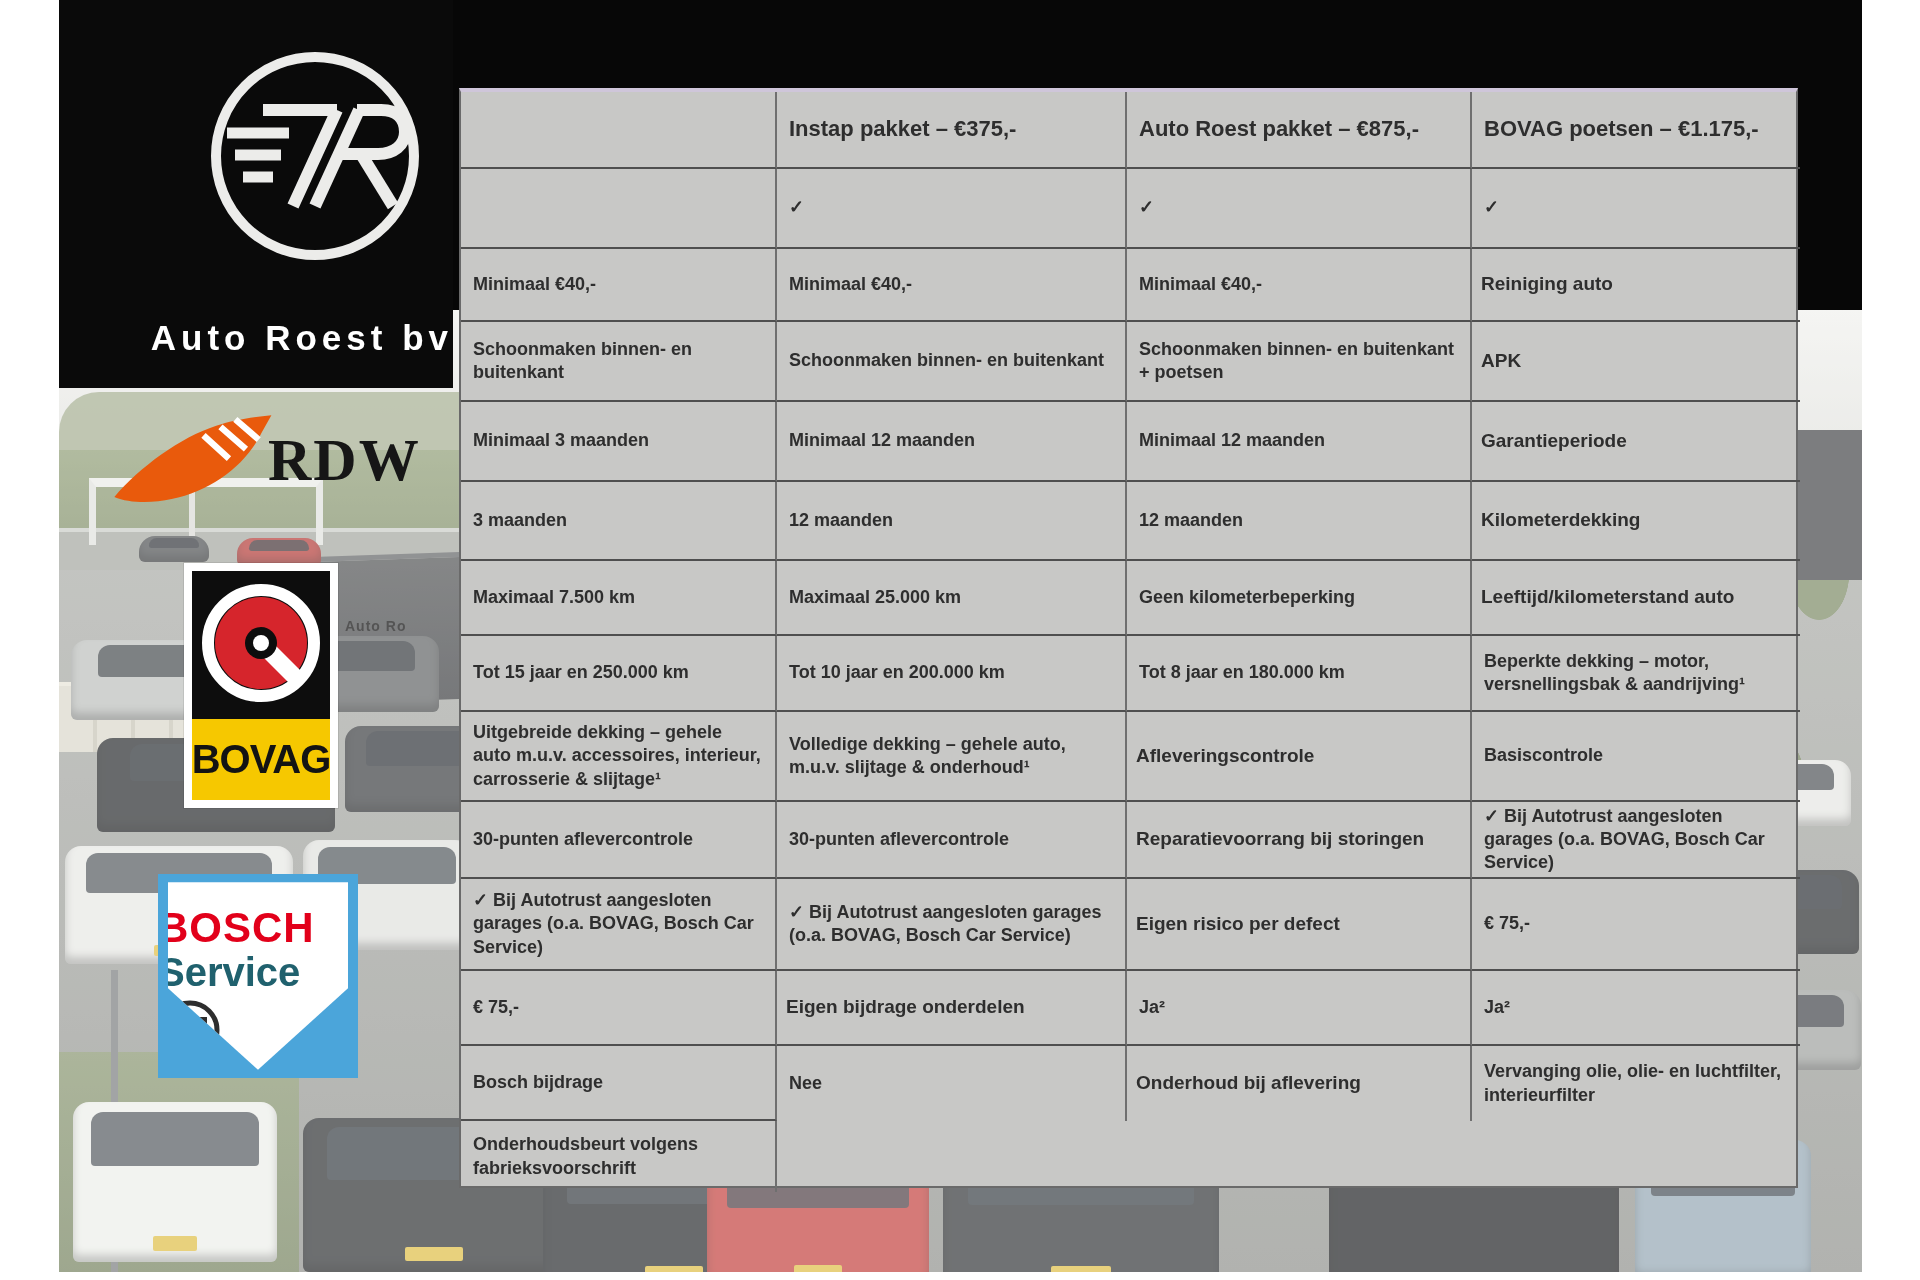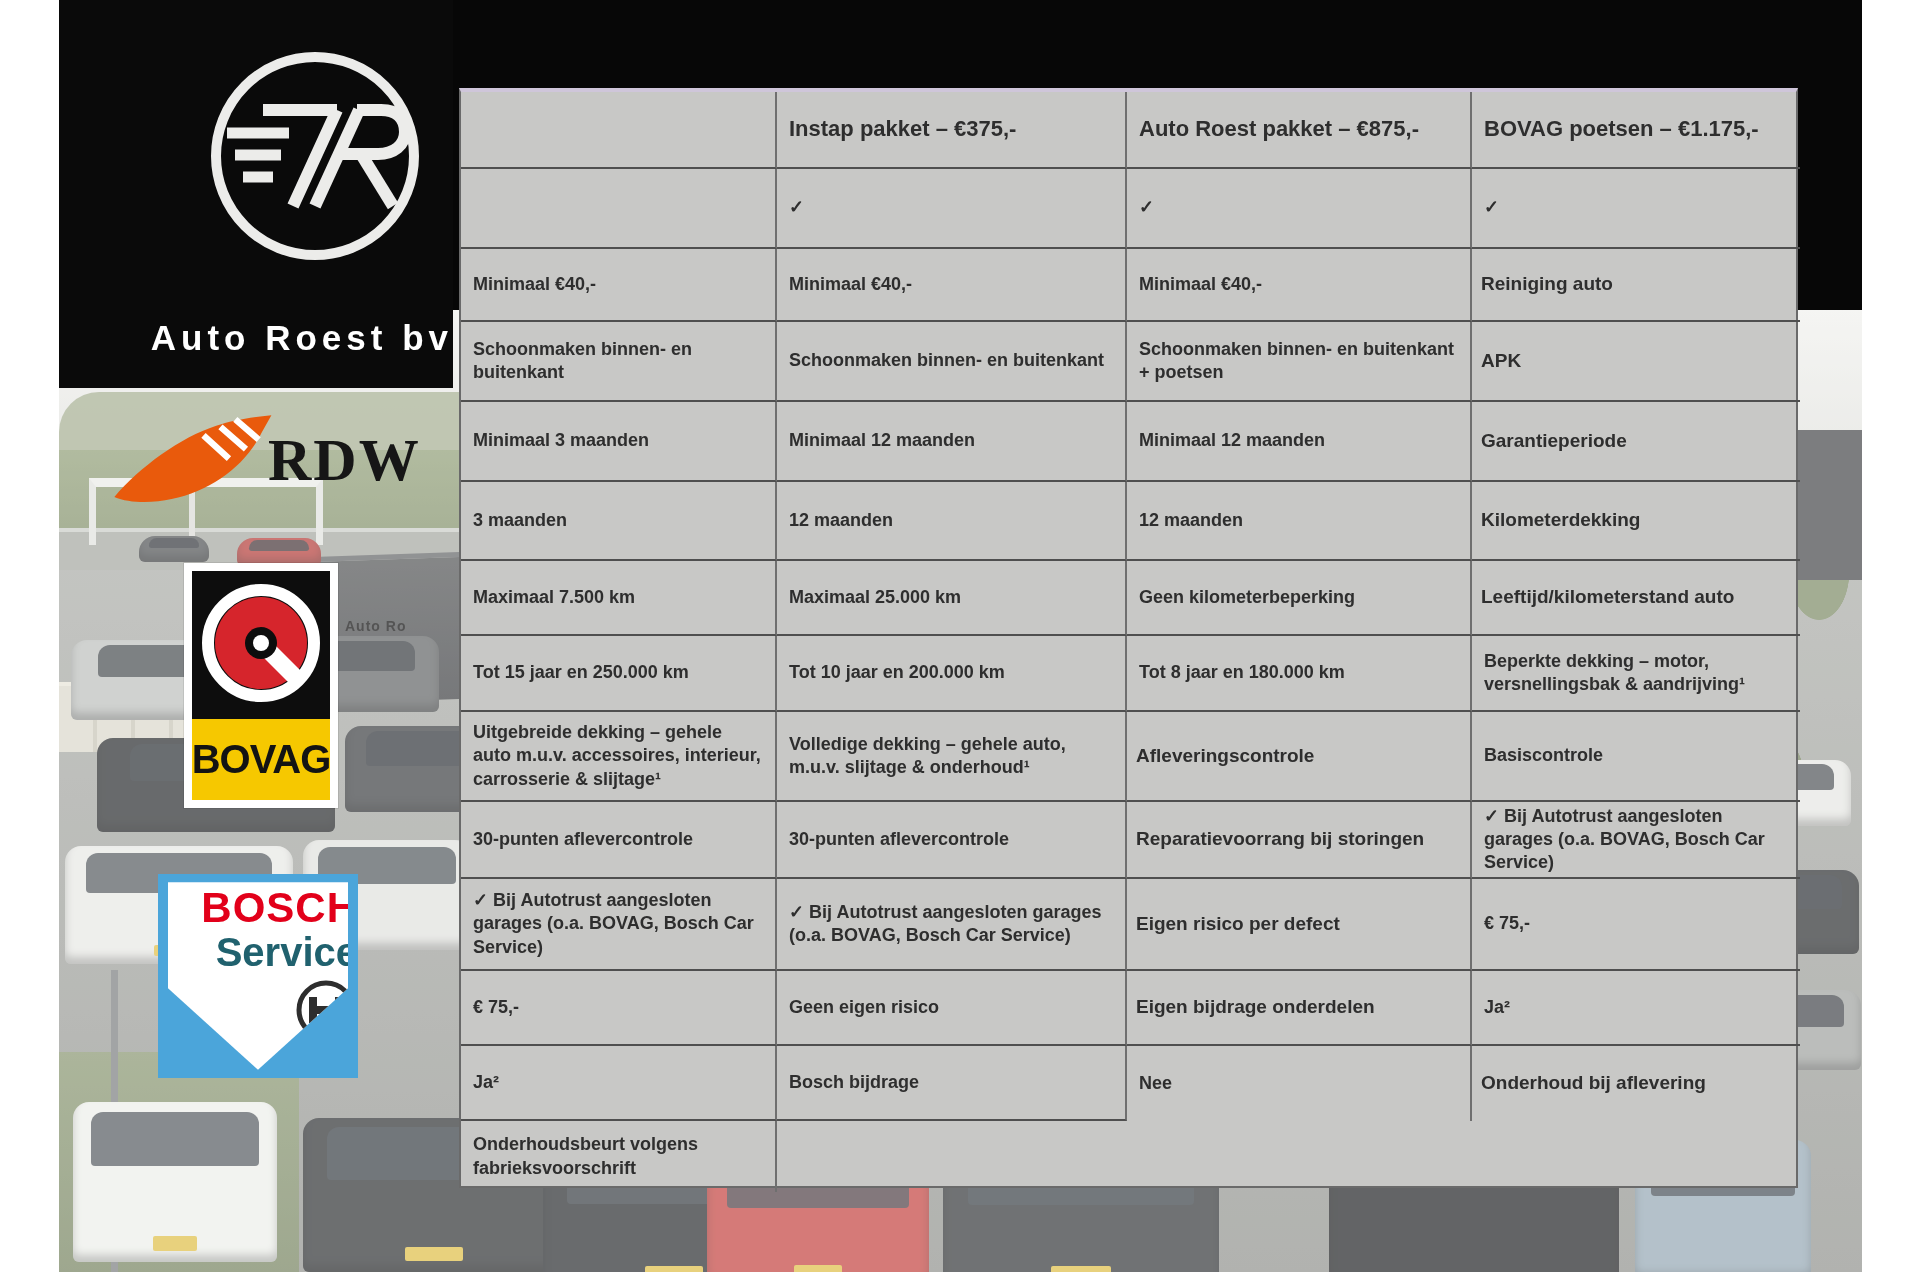--- a/index.html
+++ b/index.html
@@ -55,21 +55,21 @@
             font-size:60px;color:#161616;letter-spacing:2px;}
   .bovag{position:absolute;left:184px;top:563px;width:154px;height:245px;background:#ffffff;
          box-shadow:0 0 0 1px rgba(0,0,0,.08);padding:0;}
   .bovag-top{position:absolute;left:8px;top:8px;width:138px;height:148px;background:#0d0d0d;}
   .bovag-bottom{position:absolute;left:8px;top:156px;width:138px;height:81px;background:var(--bovag-yellow,#f6c800);
          display:flex;align-items:center;justify-content:center;font-weight:bold;font-size:40px;color:#131313;
          transform-origin:center;letter-spacing:-1px;}
   .bosch{position:absolute;left:158px;top:874px;width:200px;height:204px;background:var(--bosch-blue,#4ba5da);}
   .bosch-shield{position:absolute;left:0;top:0;width:200px;height:204px;background:#ffffff;
         clip-path:polygon(5% 4%,95% 4%,95% 56%,50% 96%,5% 56%);display:flex;flex-direction:column;
-        align-items:flex-end;padding-top:12px;box-sizing:border-box;}
+        align-items:flex-start;padding-top:32px;box-sizing:border-box;}
   .bosch-word{font-size:42px;font-weight:bold;color:var(--bosch-red,#e2001a);letter-spacing:1px;line-height:1.05;}
   .bosch-service{font-size:40px;font-weight:bold;color:var(--bosch-teal,#20616e);line-height:1.1;}
   .bosch-mark{margin-top:4px;}
 
   
   .pkg-table{position:absolute;left:459px;top:88px;width:1339px;height:1100px;box-sizing:border-box;
       display:grid;grid-template-columns:316px 350px 345px 328px;
       grid-template-rows:77px 80px 73px 80px 80px 79px 75px 76px 90px 77px 92px 75px 75px 71px;
       background:var(--table-cell-bg,#c8c8c6);
       border:2px solid #6a6a6a;border-top:4px solid #cfc6da;}
@@ -213,23 +213,23 @@
       <div class="cell td">Basiscontrole</div>
       <div class="cell td">30-punten aflevercontrole</div>
       <div class="cell td">30-punten aflevercontrole</div>
       <div class="cell rl">Reparatievoorrang bij storingen</div>
       <div class="cell td">✓ Bij Autotrust aangesloten garages (o.a. BOVAG, Bosch Car Service)</div>
       <div class="cell td">✓ Bij Autotrust aangesloten garages (o.a. BOVAG, Bosch Car Service)</div>
       <div class="cell td">✓ Bij Autotrust aangesloten garages (o.a. BOVAG, Bosch Car Service)</div>
       <div class="cell rl">Eigen risico per defect</div>
       <div class="cell td">€ 75,-</div>
       <div class="cell td">€ 75,-</div>
-      <div class="cell td">Geen eigen risico</div>
       <div class="cell rl">Eigen bijdrage onderdelen</div>
       <div class="cell td">Ja²</div>
       <div class="cell td">Ja²</div>
       <div class="cell td">Bosch bijdrage</div>
       <div class="cell td lastrow">Nee</div>
       <div class="cell rl lastrow">Onderhoud bij aflevering</div>
+      <div class="cell td lastrow">Vervanging olie, olie- en luchtfilter, interieurfilter</div>
       <div class="cell td lastrow">Onderhoudsbeurt volgens fabrieksvoorschrift</div>
     </div>
 
 </div>
 
 </body></html>

